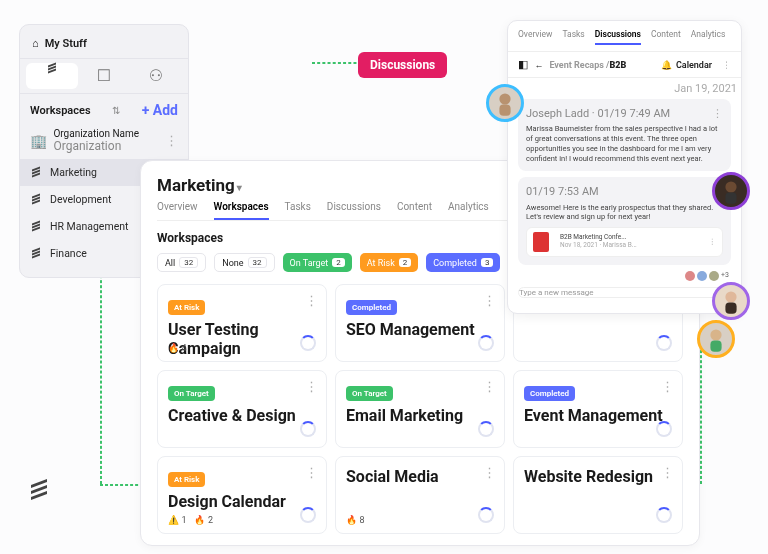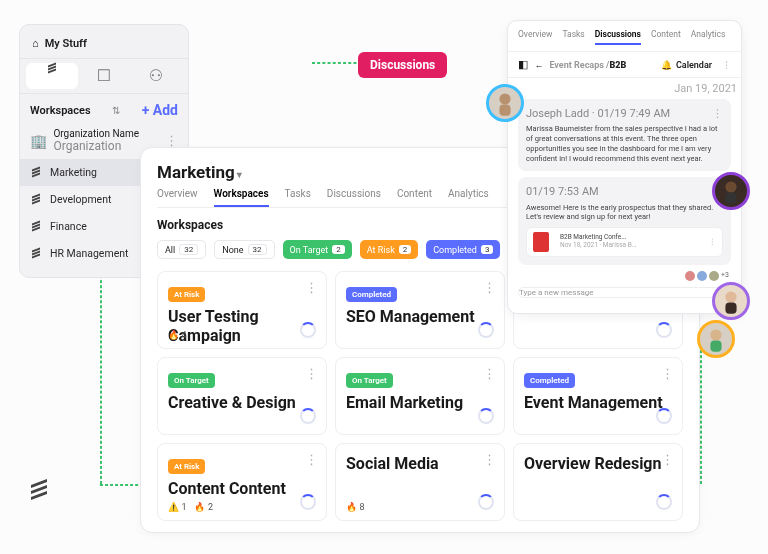--- a/index.html
+++ b/index.html
@@ -18,21 +18,21 @@
 .sb-item{display:flex;align-items:center;gap:8px;padding:7px 10px;font-size:10.5px;color:#2a2a2a}
 .sb-item.sel{background:#e3e3ea}
 .layers{width:12px;height:12px;position:relative;display:inline-block}
 .layers::before,.layers::after,.layers span{content:"";position:absolute;left:2px;width:8px;height:2px;background:#444;transform:skewY(-20deg)}
 .layers::before{top:1px}.layers span{top:4px}.layers::after{top:7px}
 .bottom-icon{position:absolute;left:28px;top:480px;z-index:6}
 .bottom-icon .layers{width:22px;height:22px}
 .bottom-icon .layers::before,.bottom-icon .layers::after,.bottom-icon .layers span{left:3px;width:16px;height:3px}
 .bottom-icon .layers::before{top:2px}.bottom-icon .layers span{top:8px}.bottom-icon .layers::after{top:14px}
 
-.main{position:absolute;left:140px;top:147px;width:560px;height:386px;background:#fff;border:1px solid #e7e7ec;border-radius:12px;z-index:10;padding:14px 16px;box-shadow:0 2px 8px rgba(0,0,0,0.04)}
+.main{position:absolute;left:140px;top:160px;width:560px;height:386px;background:#fff;border:1px solid #e7e7ec;border-radius:12px;z-index:10;padding:14px 16px;box-shadow:0 2px 8px rgba(0,0,0,0.04)}
 .main-title{font-size:17px;font-weight:700;margin-bottom:6px}
 .main-title .chev{font-size:10px;color:#888;margin-left:2px}
 .mtabs{display:flex;gap:16px;font-size:10px;color:#888;border-bottom:1px solid #eee;margin-bottom:10px}
 .mtabs span{padding:0 0 6px}
 .mtabs .act{color:#000;font-weight:600;border-bottom:2px solid #4a5bff}
 .section{font-size:12px;font-weight:700;margin-bottom:8px}
 .chips{display:flex;gap:8px;font-size:9px;margin-bottom:12px}
 .chip{display:flex;align-items:center;gap:4px;padding:3px 7px;border:1px solid #e6e6eb;border-radius:5px}
 .chip.target{background:#3cc26a;color:#fff;border:none}
 .chip.risk{background:#ff9b1f;color:#fff;border:none}
@@ -123,27 +123,27 @@
       <div class="sb-item">
         <span class="layers">
           <span></span>
         </span>
         <span>Development</span>
       </div>
       <div class="sb-item">
         <span class="layers">
           <span></span>
         </span>
+        <span>HR Management</span>
+      </div>
+      <div class="sb-item">
+        <span class="layers">
+          <span></span>
+        </span>
         <span>Finance</span>
-      </div>
-      <div class="sb-item">
-        <span class="layers">
-          <span></span>
-        </span>
-        <span>HR Management</span>
       </div>
     </div>
 </div>
 
 <div class="bottom-icon"><span class="layers"><span></span></span></div>
 
 <div class="label">Discussions</div>
 
 <div class="main">
   <div class="main-title"><span>Marketing</span><span class="chev">▾</span></div>
@@ -184,34 +184,34 @@
         </div><div class="ring"></div></div>
       <div class="card"><span class="badge b-comp">Completed</span><div class="card-title">SEO Management</div><span class="more">⋮</span><div class="ring"></div></div>
       <div class="card">
         <div class="card-title">Product Launch</div>
         <span class="more">⋮</span>
         <div class="ring"></div>
       </div>
       <div class="card"><span class="badge b-target">On Target</span><div class="card-title">Creative &amp; Design</div><span class="more">⋮</span><div class="ring"></div></div>
       <div class="card"><span class="badge b-target">On Target</span><div class="card-title">Email Marketing</div><span class="more">⋮</span><div class="ring"></div></div>
       <div class="card"><span class="badge b-comp">Completed</span><div class="card-title">Event Management</div><span class="more">⋮</span><div class="ring"></div></div>
-      <div class="card"><span class="badge b-risk">At Risk</span><div class="card-title">Content Content</div><span class="more">⋮</span><div class="card-icons">
+      <div class="card"><span class="badge b-risk">At Risk</span><div class="card-title">Design Calendar</div><span class="more">⋮</span><div class="card-icons">
           <span>⚠️ 1</span>
           <span>🔥 2</span>
         </div><div class="ring"></div></div>
       <div class="card">
         <div class="card-title">Social Media</div>
         <span class="more">⋮</span>
         <div class="card-icons">
           <span>🔥 8</span>
         </div>
         <div class="ring"></div>
       </div>
       <div class="card">
-        <div class="card-title">Overview Redesign</div>
+        <div class="card-title">Website Redesign</div>
         <span class="more">⋮</span>
         <div class="ring"></div>
       </div>
     </div>
 </div>
 
 <div class="disc">
   <div class="dtabs" id="dtabs">
       <span>Overview</span>
       <span>Tasks</span>

